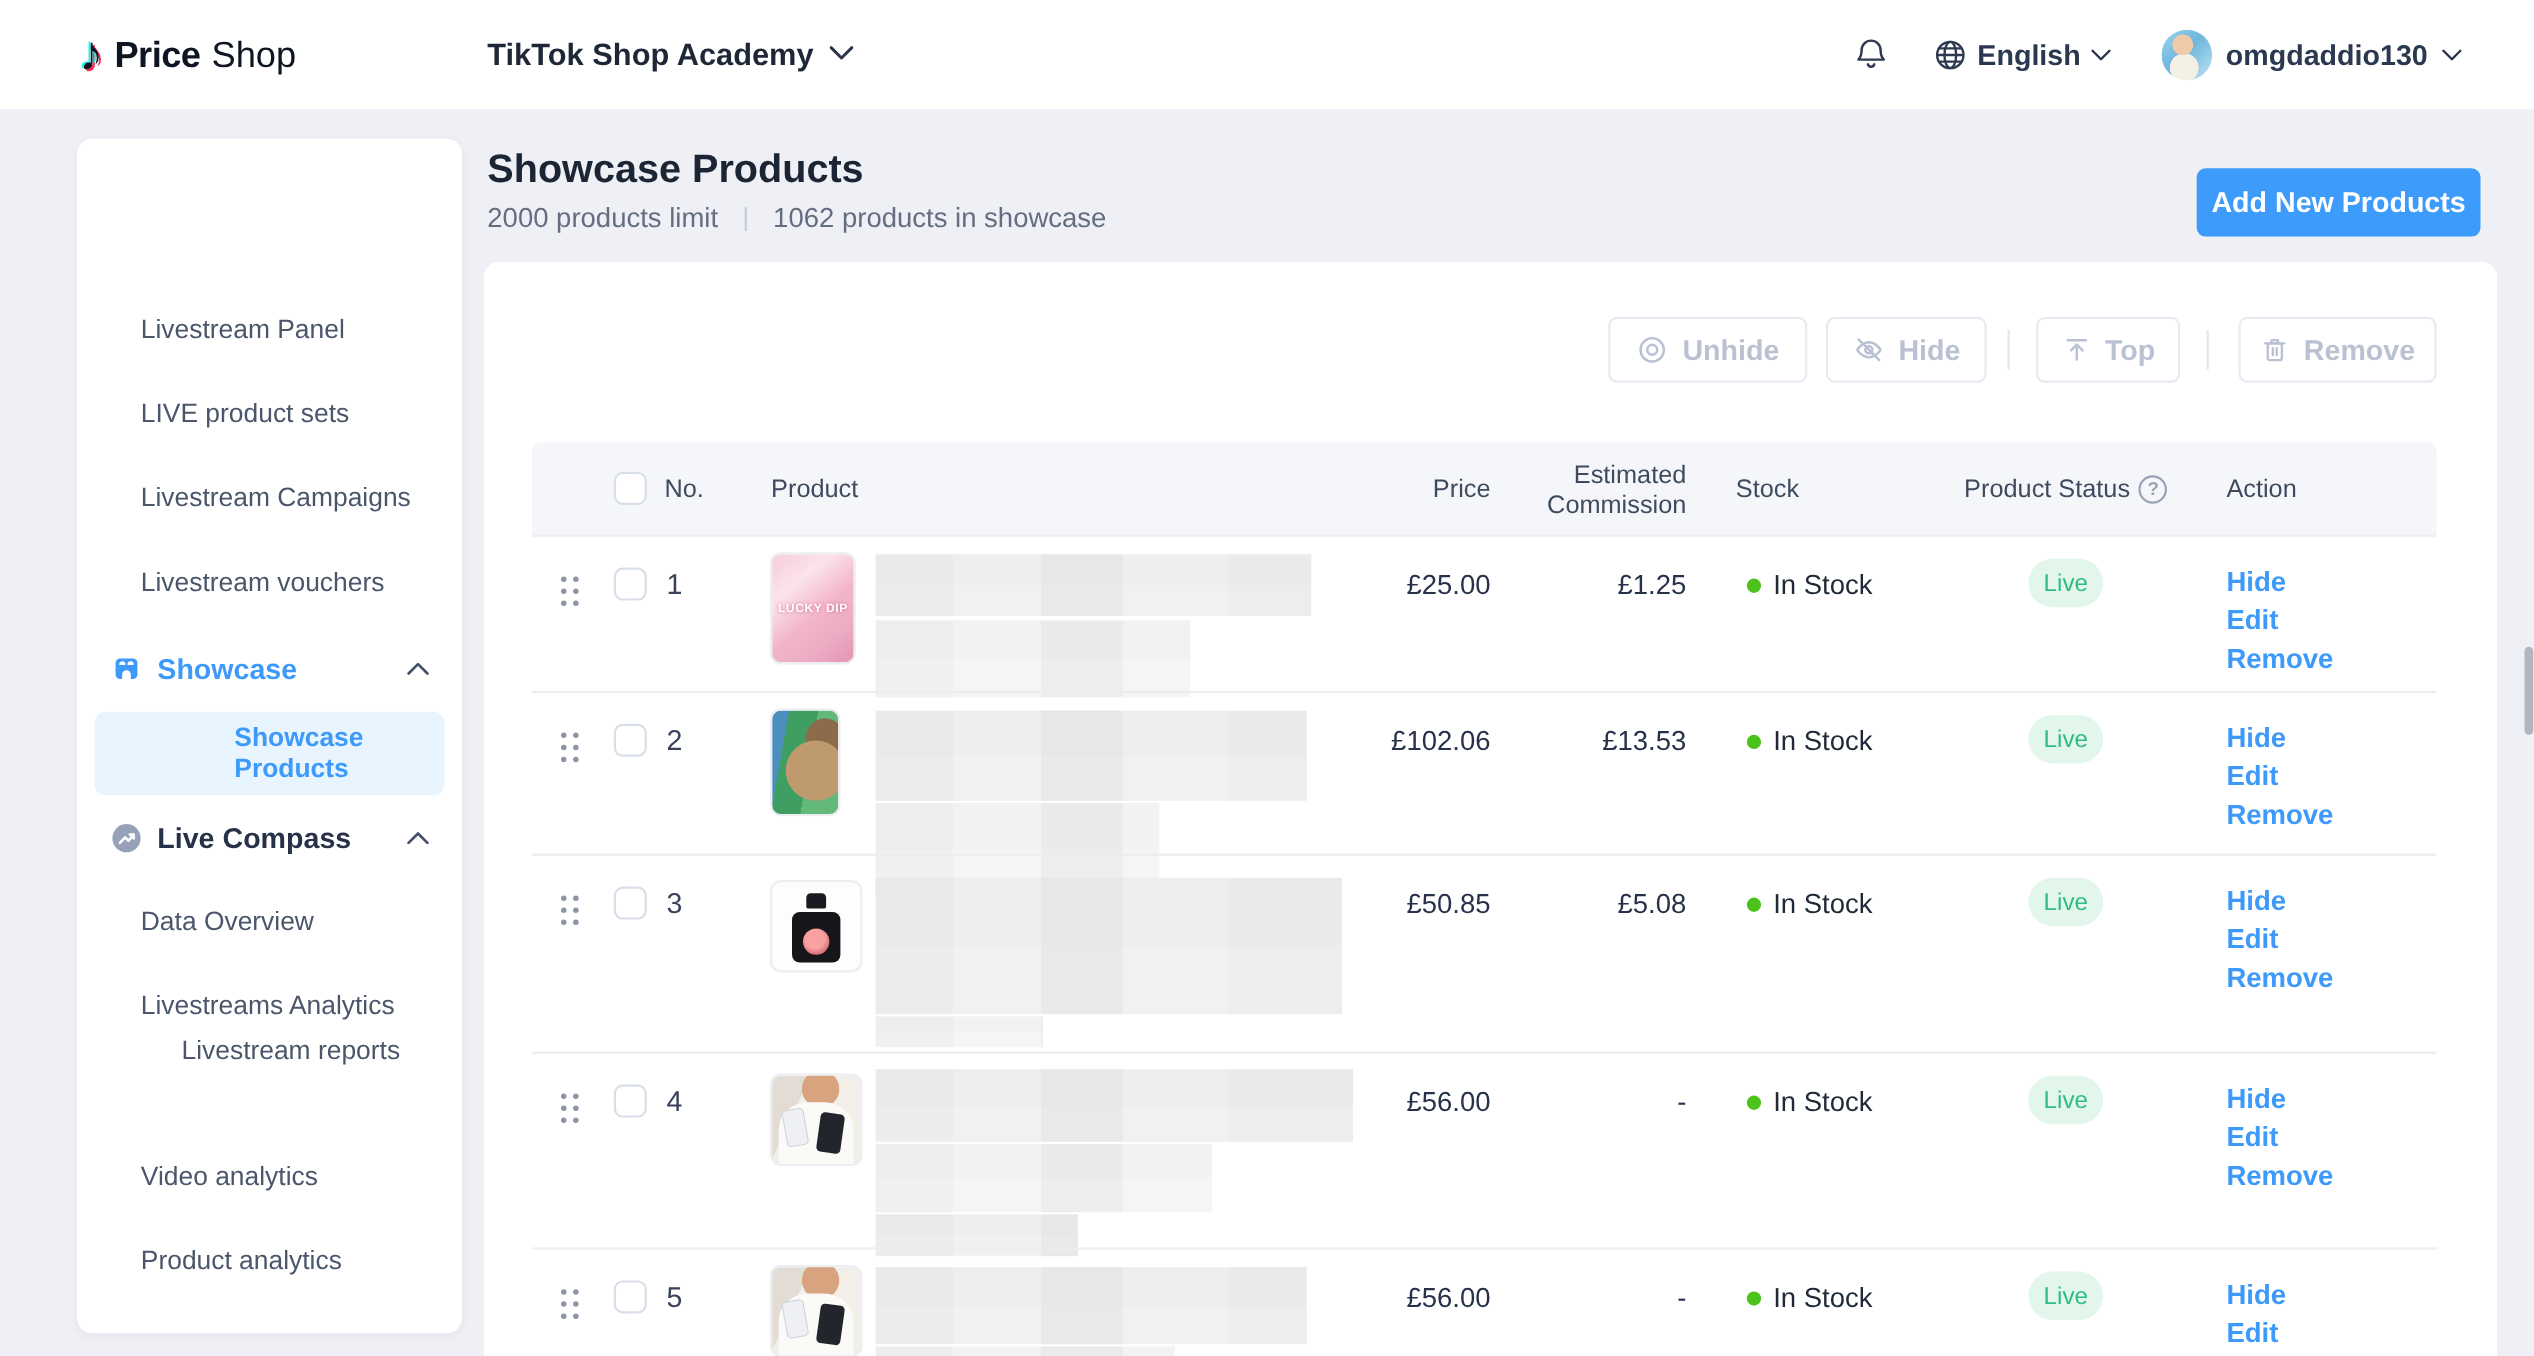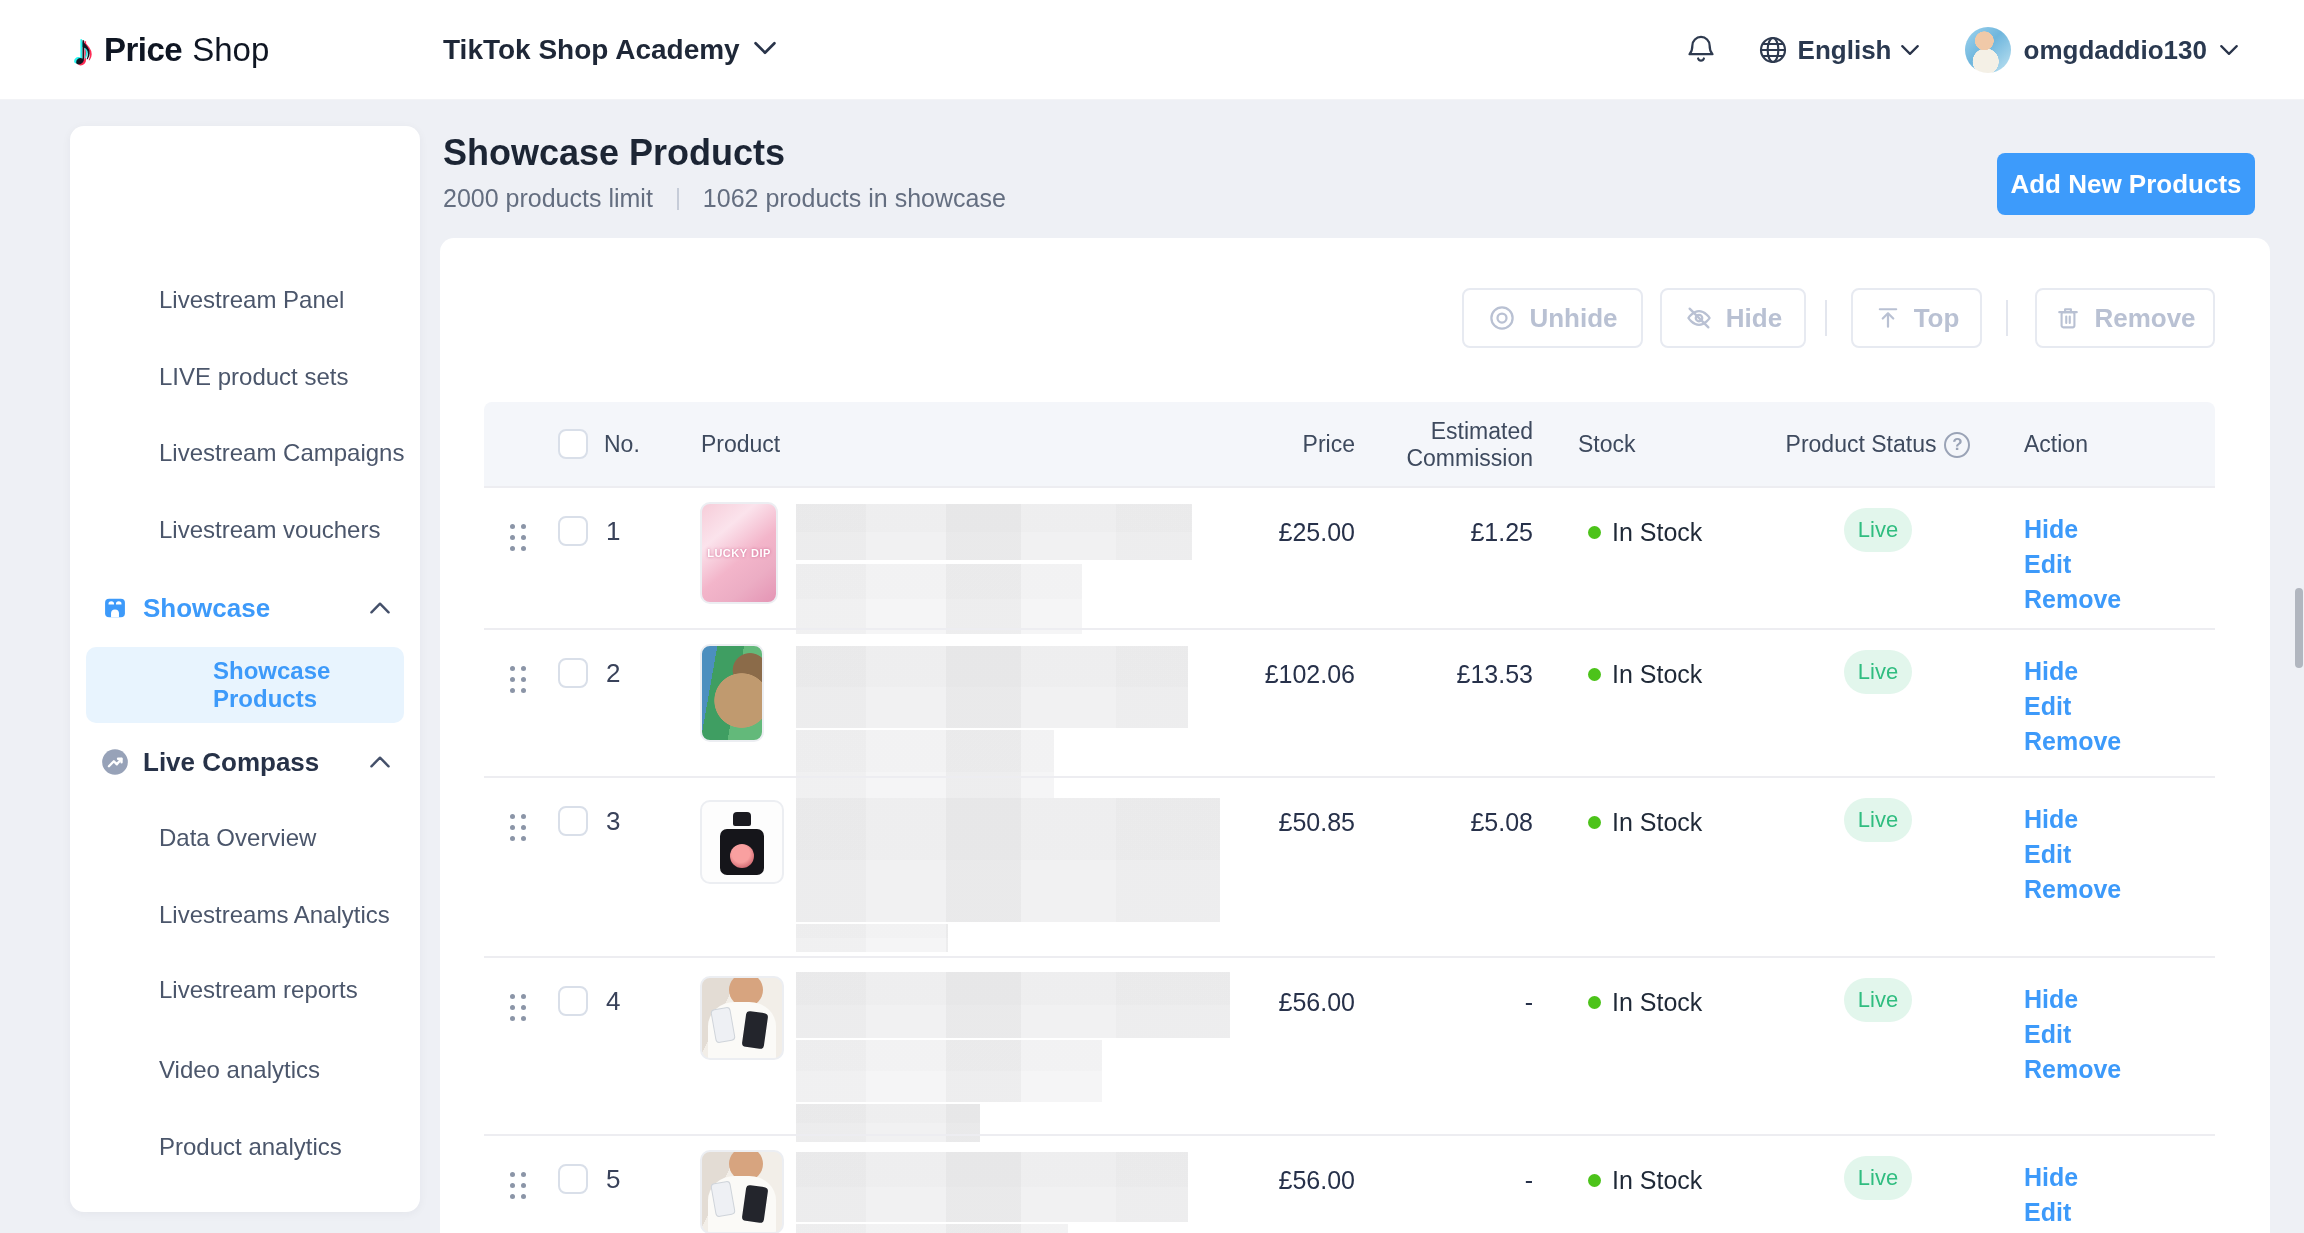--- a/index.html
+++ b/index.html
@@ -27,21 +27,21 @@
   .account-name { font-size:26px; color:#2a3950; font-weight:600; }
 
   
   .sidebar { position:absolute; left:70px; top:126px; width:350px; height:1086px; background:#fff; border-radius:14px;
     box-shadow:0 2px 10px rgba(30,40,60,.05); }
   .nav-row { position:absolute; left:0; right:0; height:54px; display:flex; align-items:center; }
   .nav-section { padding-left:31px; gap:14px; cursor:pointer; }
   .nav-section .sec-label { font-size:26px; font-weight:700; color:#273248; }
   .nav-section.blue .sec-label { color:#3d9afa; }
   .nav-caret { position:absolute; right:30px; display:flex; }
-  .nav-item { padding-left:89px; font-size:24px; color:#4b566b; cursor:pointer; }
+  .nav-item { padding-left:58px; font-size:24px; color:#4b566b; cursor:pointer; }
   .nav-item.active-row { left:16px; right:16px; background:#e8f4fe; border-radius:10px; padding-left:127px; color:#3d9afa; font-weight:600; }
   .sec-icon { width:28px; height:28px; flex:0 0 28px; }
 
   
   .page-title { position:absolute; left:443px; top:132px; font-size:36px; font-weight:700; color:#1c2534; }
   .page-sub { position:absolute; left:443px; top:184px; display:flex; align-items:center; font-size:25px; color:#646e80; }
   .sub-divider { width:2px; height:22px; background:#c6ccd8; margin:0 24px; }
   .add-btn { position:absolute; left:1997px; top:153px; width:258px; height:62px; background:#3d9bfb; color:#fff;
     border:none; border-radius:8px; font-size:26px; font-weight:700; font-family:"Liberation Sans",sans-serif; cursor:pointer;
     display:flex; align-items:center; justify-content:center; }
@@ -210,21 +210,21 @@
       </svg>
       <span class="sec-label">Live Compass</span>
       <span class="nav-caret">
         <svg class="stroke" width="20" height="12" viewBox="0 0 14 8" stroke="#44506a" stroke-width="1.7">
             <path d="M1 7l6-6 6 6"></path>
           </svg>
       </span>
     </div>
     <div class="nav-row nav-item" style="top:685px;">Data Overview</div>
     <div class="nav-row nav-item" style="top:762px;">Livestreams Analytics</div>
-    <div class="nav-row nav-item" style="top:837px;">Livestream reports</div>
+    <div class="nav-row nav-item" style="top:803px;margin-left:37px;">Livestream reports</div>
     <div class="nav-row nav-item" style="top:917px;">Video analytics</div>
     <div class="nav-row nav-item" style="top:994px;">Product analytics</div>
   </nav>
 
   <h1 class="page-title">Showcase Products</h1>
   <div class="page-sub">
     <span>2000 products limit</span>
     <span class="sub-divider"></span>
     <span>1062 products in showcase</span>
   </div>

